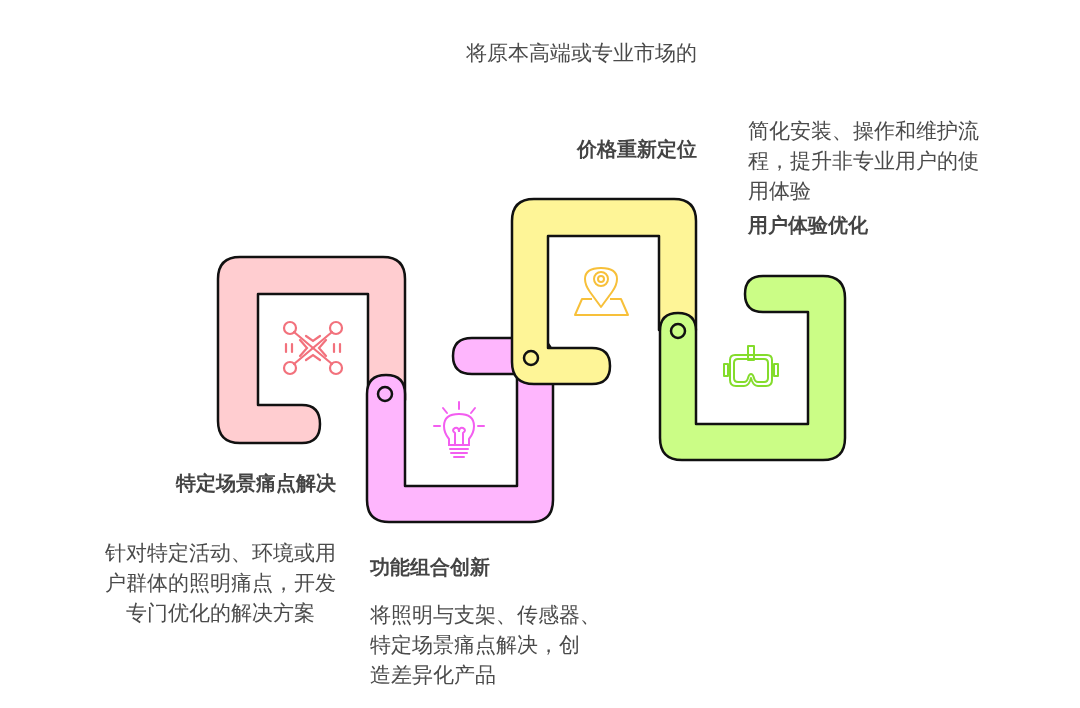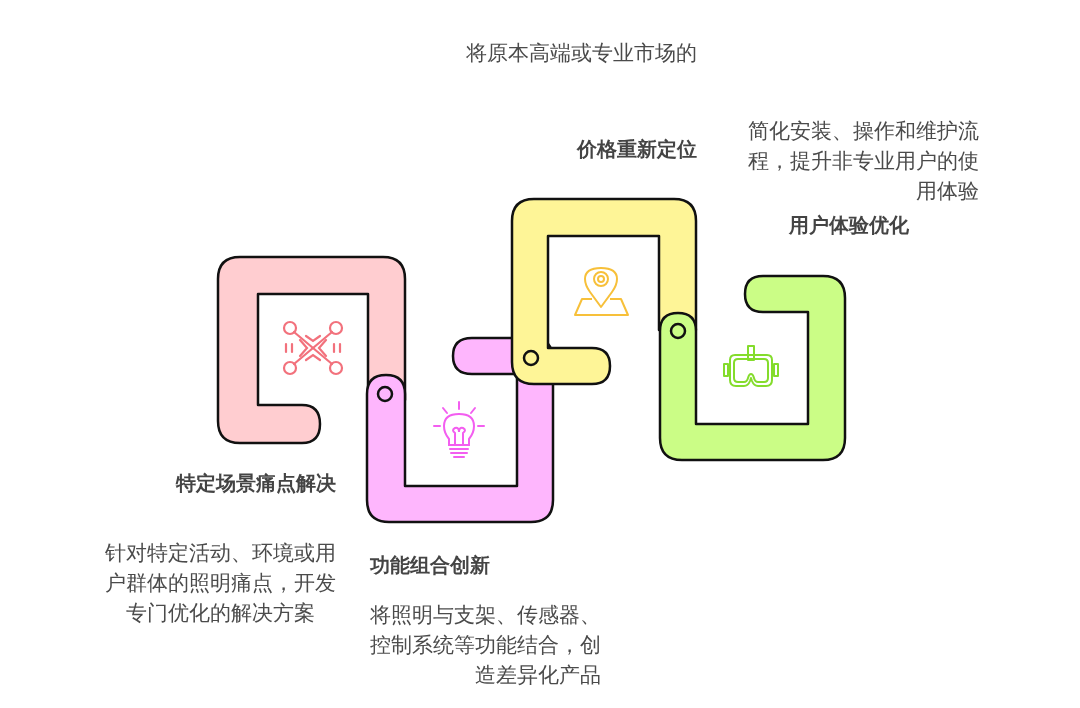--- a/index.html
+++ b/index.html
@@ -2,21 +2,21 @@
 <html><head>
   <meta charset="utf-8">
   <style>
     html, body { margin: 0; padding: 0; background: #ffffff; }
     body { width: 1080px; height: 708px; position: relative; overflow: hidden;
            font-family: "DejaVu Sans", "Liberation Sans", sans-serif; color: #4a4a4a; }
     svg.diagram { position: absolute; left: 0; top: 0; }
     .txt { position: absolute; font-size: 21px; line-height: 30px; color: #4b4b4b; }
     .title { position: absolute; font-size: 20px; font-weight: bold; color: #444444; line-height: 30px; white-space: nowrap; }
     .right { text-align: center; }
-    .left { text-align: right; }
+    .left { text-align: left; }
     .line { display: block; white-space: nowrap; }
   </style>
 </head>
 <body>
 
 <svg class="diagram" width="1080" height="708" viewBox="0 0 1080 708" xmlns="http://www.w3.org/2000/svg">
 
   <g>
     <path d="M 240 257 L 383 257 Q 405 257 405 279 L 405 400 L 368 400 L 368 294 L 258 294 L 258 405 L 302 405 Q 320 405 320 424 Q 320 443 302 443 L 240 443 Q 218 443 218 421 L 218 279 Q 218 257 240 257 Z" fill="#ffcdd0" stroke="#111" stroke-width="2.5" stroke-linejoin="round"></path>
   </g>
@@ -82,30 +82,30 @@
   </g>
 </svg>
 
 <div class="title right" style="right:744px; top:468px;">特定场景痛点解决</div>
 <div class="txt right" style="right:744px; top:538px;">
   <span class="line">针对特定活动、环境或用</span>
   <span class="line">户群体的照明痛点，开发</span>
   <span class="line">专门优化的解决方案</span>
 </div>
 
-<div class="title left" style="left:370px; top:552px;font-family:Liberation Mono, monospace;">功能组合创新</div>
+<div class="title left" style="left:370px; top:552px;">功能组合创新</div>
 <div class="txt left" style="left:370px; top:600px;">
   <span class="line">将照明与支架、传感器、</span>
-  <span class="line">控制系统等功能结合，创</span>
+  <span class="line">特定场景痛点解决，创</span>
   <span class="line">造差异化产品</span>
 </div>
 
 <div class="txt right" style="right:383px; top:38px;">
   <span class="line">将原本高端或专业市场的</span>
 </div>
 <div class="title right" style="right:383px; top:134px;">价格重新定位</div>
 
 <div class="txt left" style="left:748px; top:116px;">
   <span class="line">简化安装、操作和维护流</span>
   <span class="line">程，提升非专业用户的使</span>
   <span class="line">用体验</span>
 </div>
-<div class="title left" style="left:748px; top:210px;margin-left:41px;">用户体验优化</div>
+<div class="title left" style="left:748px; top:210px;">用户体验优化</div>
 
 </body></html>

